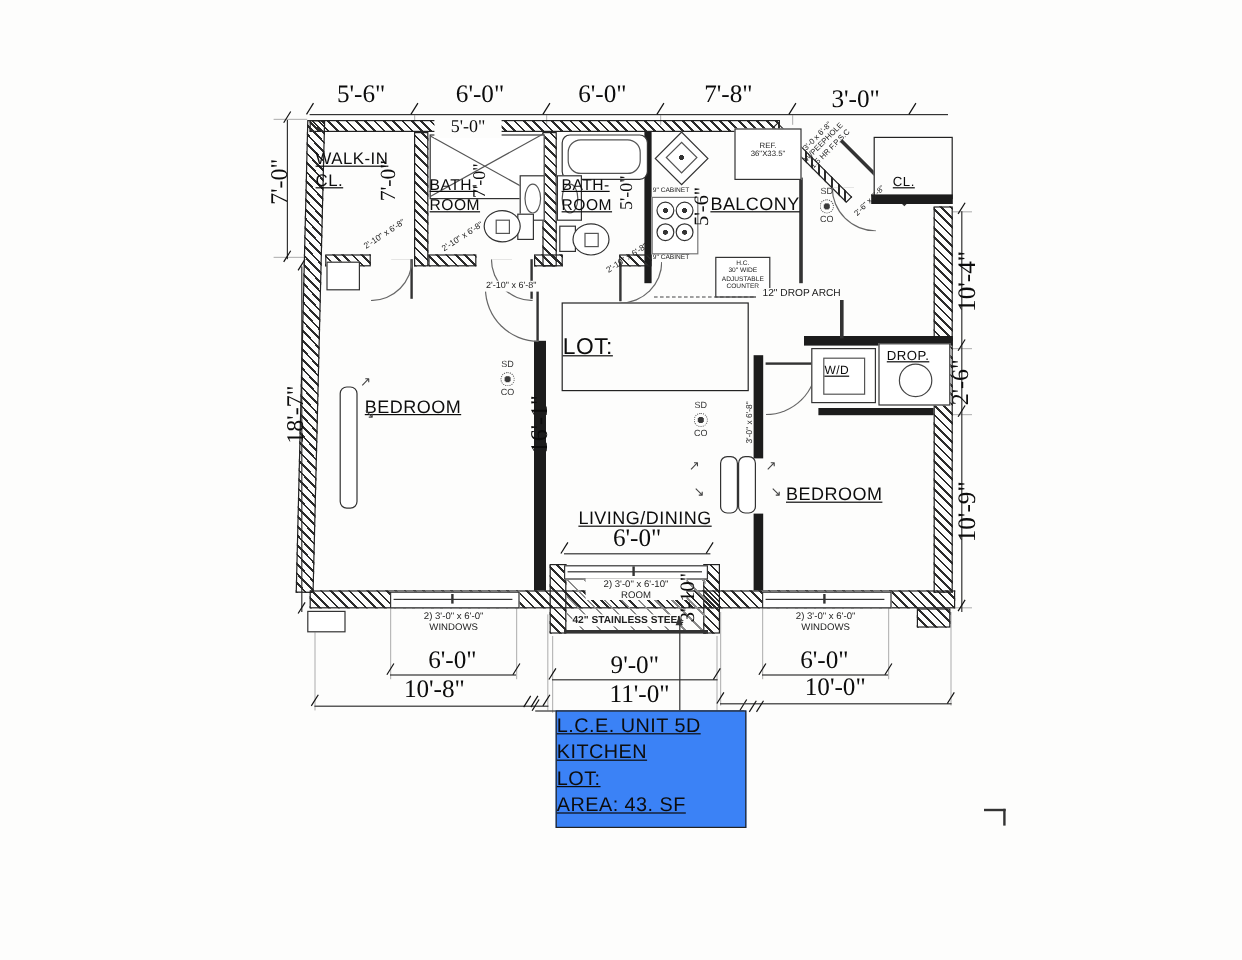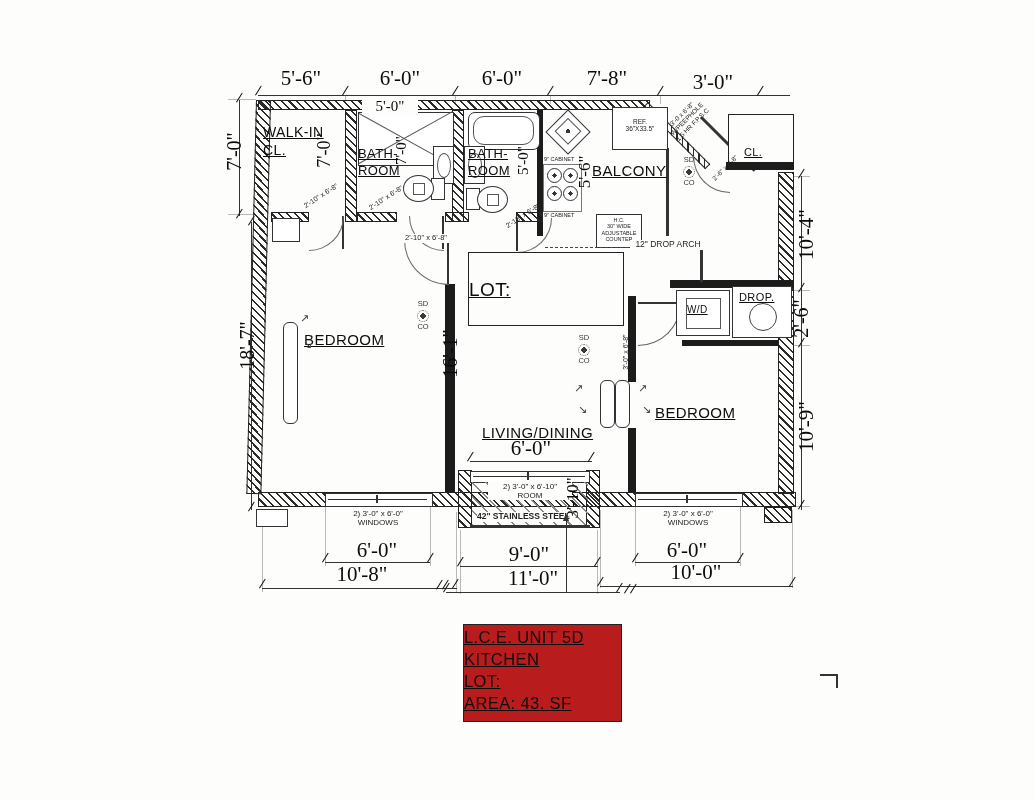--- a/index.html
+++ b/index.html
@@ -305,21 +305,21 @@
   <div class="a ar" style="left:300px;top:312px">↗</div>
   <div class="a ar" style="left:303px;top:338px">↘</div>
   <div class="a ar" style="left:574px;top:382px">↗</div>
   <div class="a ar" style="left:578px;top:403px">↘</div>
   <div class="a ar" style="left:638px;top:382px">↗</div>
   <div class="a ar" style="left:642px;top:403px">↘</div>
 
   <div class="a" style="left:468px;top:252px;width:154px;height:72px;border:1.6px solid #222;background:#fdfdfc">
     <div class="rl" style="position:absolute;left:0;top:26px;width:154px;font-size:19px">LOT:</div>
   </div>
-  <div class="a" style="left:463px;top:624px;width:157px;height:96px;border:1.6px solid #222;background:#b91c1c">
+  <div class="a" style="left:463px;top:592px;width:157px;height:96px;border:1.6px solid #222;background:#3b82f6">
     <div class="rl" style="position:absolute;left:0;top:3px;width:157px;font-size:16.5px">L.C.E. UNIT 5D</div>
     <div class="rl" style="position:absolute;left:0;top:25px;width:157px;font-size:16.5px">KITCHEN</div>
     <div class="rl" style="position:absolute;left:0;top:47px;width:157px;font-size:16.5px">LOT:</div>
     <div class="rl" style="position:absolute;left:0;top:69px;width:157px;font-size:16.5px">AREA: 43. SF</div>
   </div>
 
   <div class="a tl" style="left:820px;top:674px;width:18px;height:1.5px"></div>
   <div class="a tl" style="left:836px;top:674px;width:1.5px;height:14px"></div>
 
 </div>

